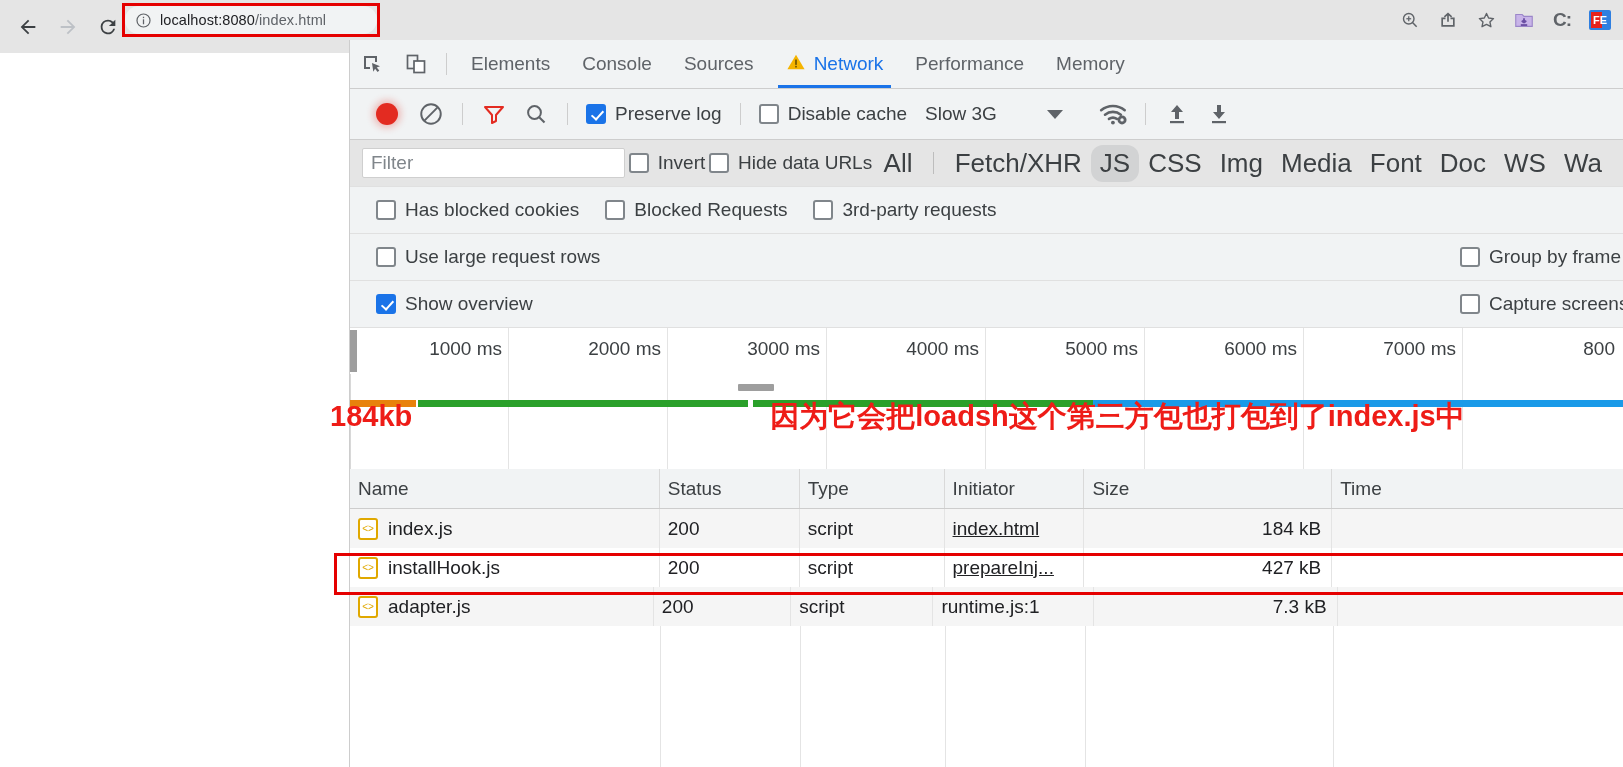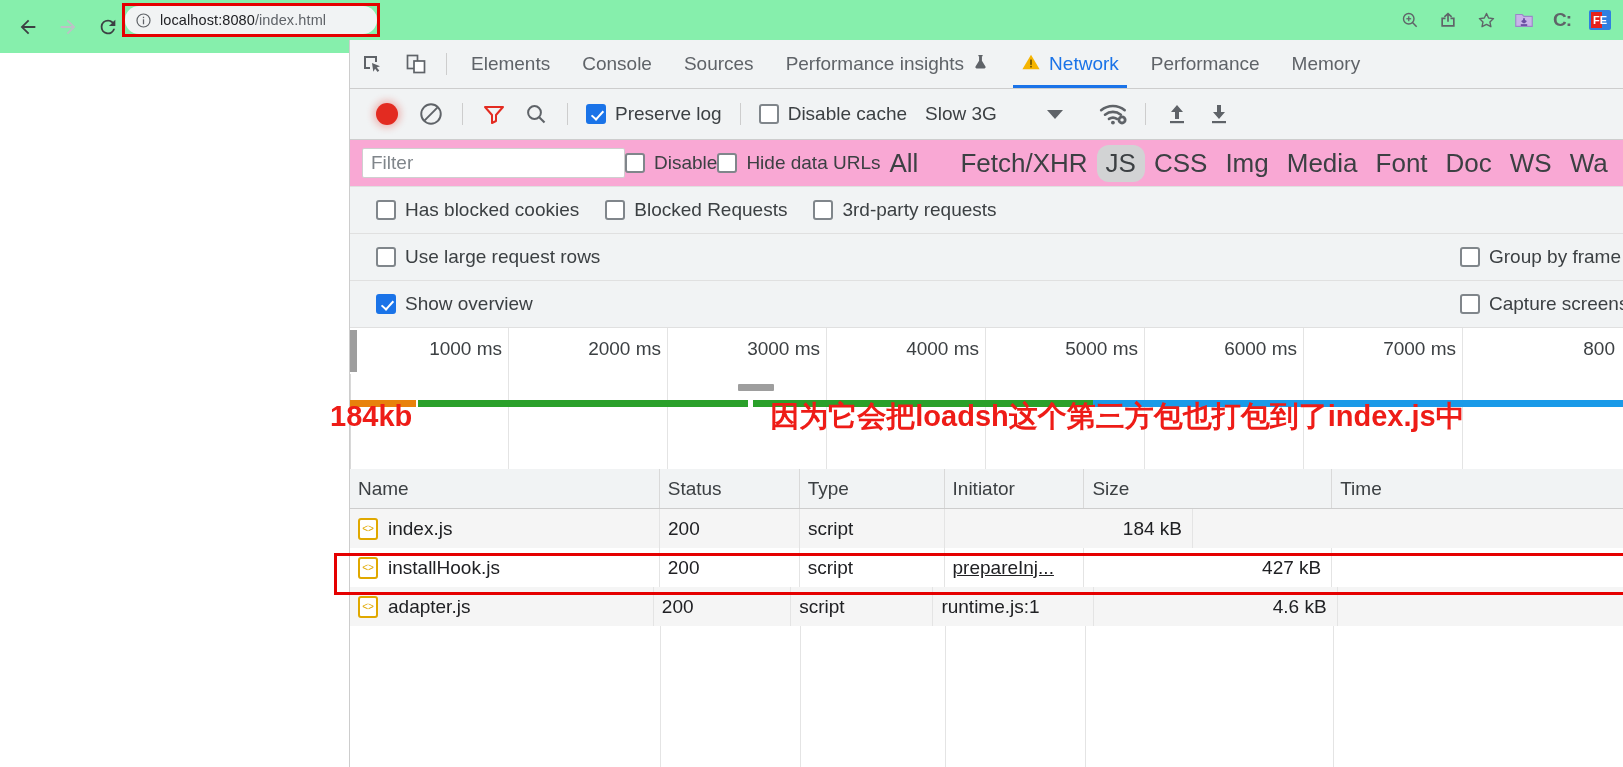--- a/index.html
+++ b/index.html
@@ -8,21 +8,21 @@
     background:#ffffff;
     font-family:"Liberation Sans", sans-serif;
     color:#202124;
     -webkit-font-smoothing:antialiased;
   }
   .page{position:relative;width:1623px;height:767px;}
 
   
   .browser-bar{
     position:absolute;left:0;top:0;width:1623px;height:53px;
-    background:#86efac;
+    background:#e5e5e5;
     display:flex;align-items:center;
   }
   .nav-btns{display:flex;align-items:center;gap:0px;padding-left:8px;}
   .nav-btn{
     width:40px;height:40px;display:flex;align-items:center;justify-content:center;
     color:#5f6368;
   }
   .nav-btn svg{display:block;}
   .omnibox-wrap{
     position:absolute;left:122px;top:3px;width:258px;height:34px;
@@ -107,21 +107,21 @@
     border:solid #fff;border-width:0 2.5px 2.5px 0;transform:rotate(42deg);
   }
   .throttle{font-size:19px;color:#3c4043;margin-left:14px;white-space:nowrap;}
   .caret-down{
     width:0;height:0;border-left:8px solid transparent;border-right:8px solid transparent;
     border-top:9px solid #5f6368;margin-left:46px;
   }
 
   
   .filter-row{
-    height:46px;background:#f9a8d4;border-bottom:1px solid #e0e0e0;
+    height:46px;background:#e5e5e5;border-bottom:1px solid #e0e0e0;
     display:flex;align-items:center;padding:0 12px;gap:0;
   }
   .filter-input{
     width:298px;height:30px;background:#fff;border:1px solid #cfcfcf;border-radius:2px;
     font-size:19px;color:#3c4043;padding:0 8px;box-sizing:border-box;
     font-family:"Liberation Sans", sans-serif;outline:none;
   }
   .filter-input::placeholder{color:#80868b;}
   .fr-gap{width:22px;}
   .type-sep{width:1px;height:22px;background:#bdbdbd;margin:0 12px;}
@@ -294,28 +294,20 @@
 
       <div class="dt-tab">
           <span>Elements</span>
         </div>
       <div class="dt-tab">
           <span>Console</span>
         </div>
       <div class="dt-tab">
           <span>Sources</span>
         </div>
-      <div class="dt-tab">
-        <span>Performance insights</span>
-        <span class="flask">
-          <svg width="17" height="20" viewBox="0 0 24 24">
-              <path d="M9 2h6v2h-1v6.3l5 8.2c.6 1 0 2.5-1.3 2.5H6.3C5 21 4.4 19.5 5 18.5l5-8.2V4H9z" fill="#5f6368"></path>
-            </svg>
-        </span>
-      </div>
       <div class="dt-tab selected">
         <span>
           <svg width="20" height="18" viewBox="0 0 24 22">
               <path d="M12 2l10.5 18H1.5z" fill="#f5b400"></path>
               <rect x="11" y="8" width="2" height="6.5" fill="#6b5000"></rect>
               <rect x="11" y="15.7" width="2" height="2" fill="#6b5000"></rect>
             </svg>
         </span>
         <span>Network</span>
       </div>
@@ -385,21 +377,21 @@
             <rect x="5" y="19" width="14" height="2.2" fill="#5f6368"></rect>
           </svg>
       </div>
     </div>
 
     <div class="filter-row">
       <input class="filter-input" placeholder="Filter" style="">
       <div class="fr-gap"></div>
       <div class="cb-label">
         <span class="cbx"></span>
-        <span>Disable</span>
+        <span>Invert</span>
       </div>
       <div class="fr-gap"></div>
       <div class="cb-label">
         <span class="cbx"></span>
         <span>Hide data URLs</span>
       </div>
       <div style="width:14px;"></div>
       <div class="ftype">All</div>
       <div class="type-sep"></div>
       <div class="ftype">Fetch/XHR</div>
@@ -504,20 +496,23 @@
         <div class="th" style="width:291px;border-right:none;">Time</div>
       </div>
 
       <div class="tr odd">
         <div class="td name-cell" style="width:310px;">
           <span class="js-icon">&lt;&gt;</span>
           <span>index.js</span>
         </div>
         <div class="td" style="width:140px;">200</div>
         <div class="td" style="width:145px;">script</div>
+        <div class="td" style="width:140px;">
+            <span class="link">index.html</span>
+          </div>
         <div class="td right" style="width:248px;">184 kB</div>
         <div class="td right" style="width:291px;border-right:none;"></div>
       </div>
 
       <div class="tr">
         <div class="td name-cell" style="width:310px;">
           <span class="js-icon">&lt;&gt;</span>
           <span>installHook.js</span>
         </div>
         <div class="td" style="width:140px;">200</div>
@@ -532,21 +527,21 @@
       <div class="tr odd">
         <div class="td name-cell" style="width:310px;">
           <span class="js-icon">&lt;&gt;</span>
           <span>adapter.js</span>
         </div>
         <div class="td" style="width:140px;">200</div>
         <div class="td" style="width:145px;">script</div>
         <div class="td" style="width:164px;">
             <span>runtime.js:1</span>
           </div>
-        <div class="td right" style="width:248px;">4.6 kB</div>
+        <div class="td right" style="width:248px;">7.3 kB</div>
         <div class="td right" style="width:291px;border-right:none;"></div>
       </div>
 
       <div class="empty-body" style="position:relative;">
         <div class="col-line" style="left:310px;"></div>
         <div class="col-line" style="left:450px;"></div>
         <div class="col-line" style="left:595px;"></div>
         <div class="col-line" style="left:735px;"></div>
         <div class="col-line" style="left:983px;"></div>
       </div>

